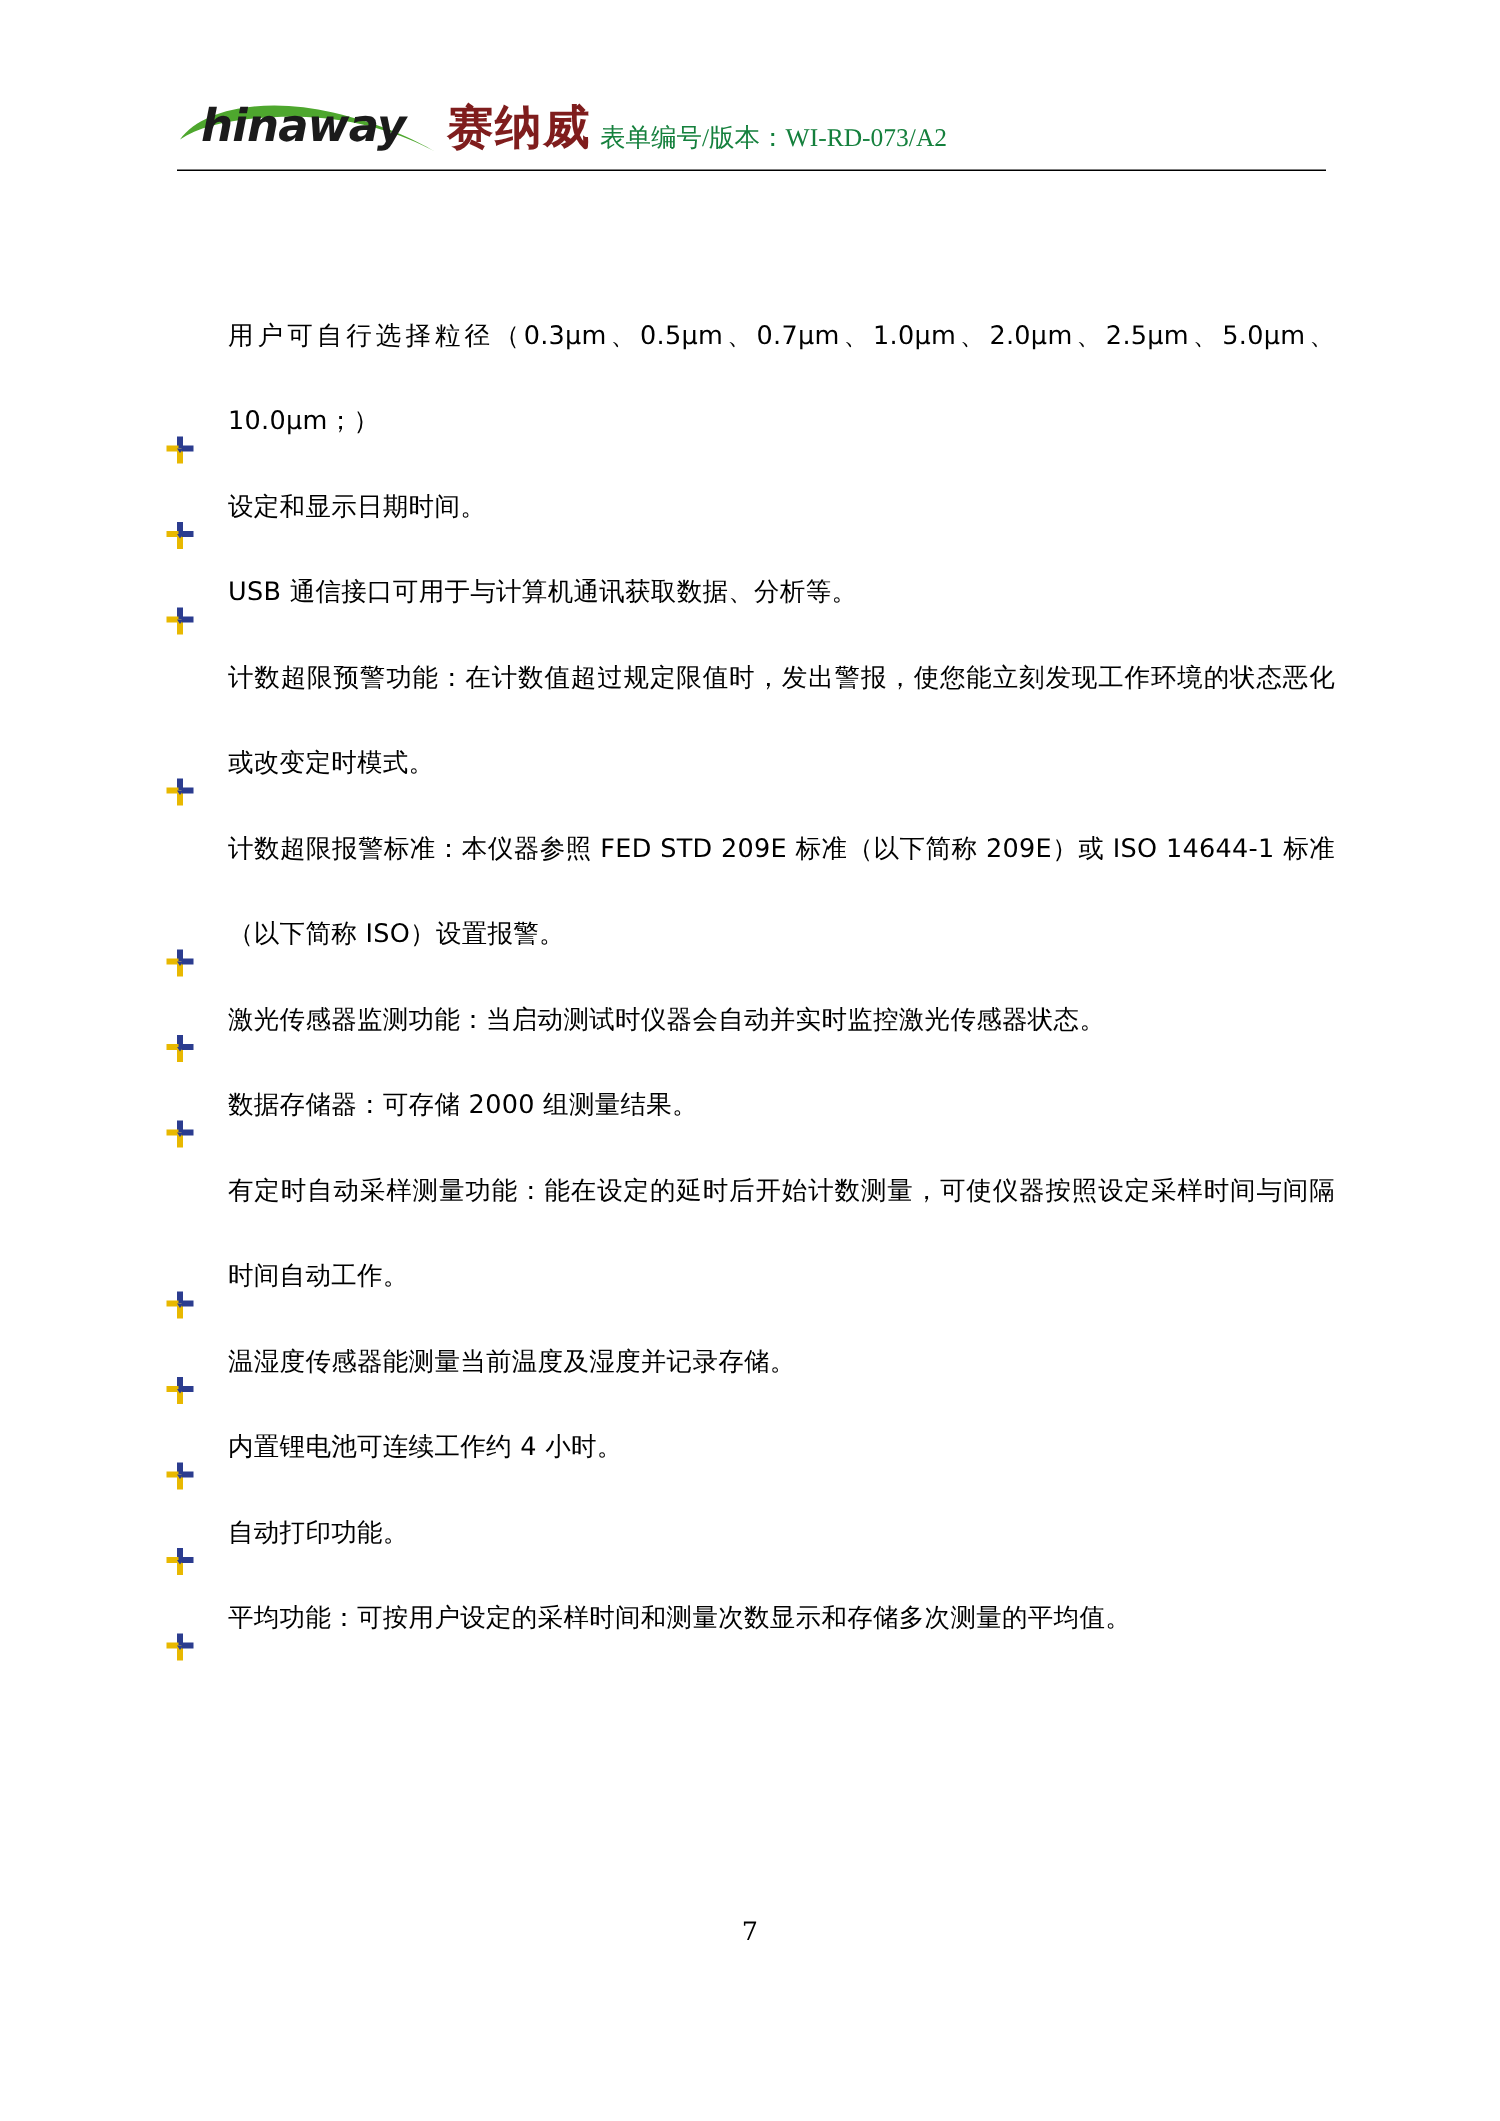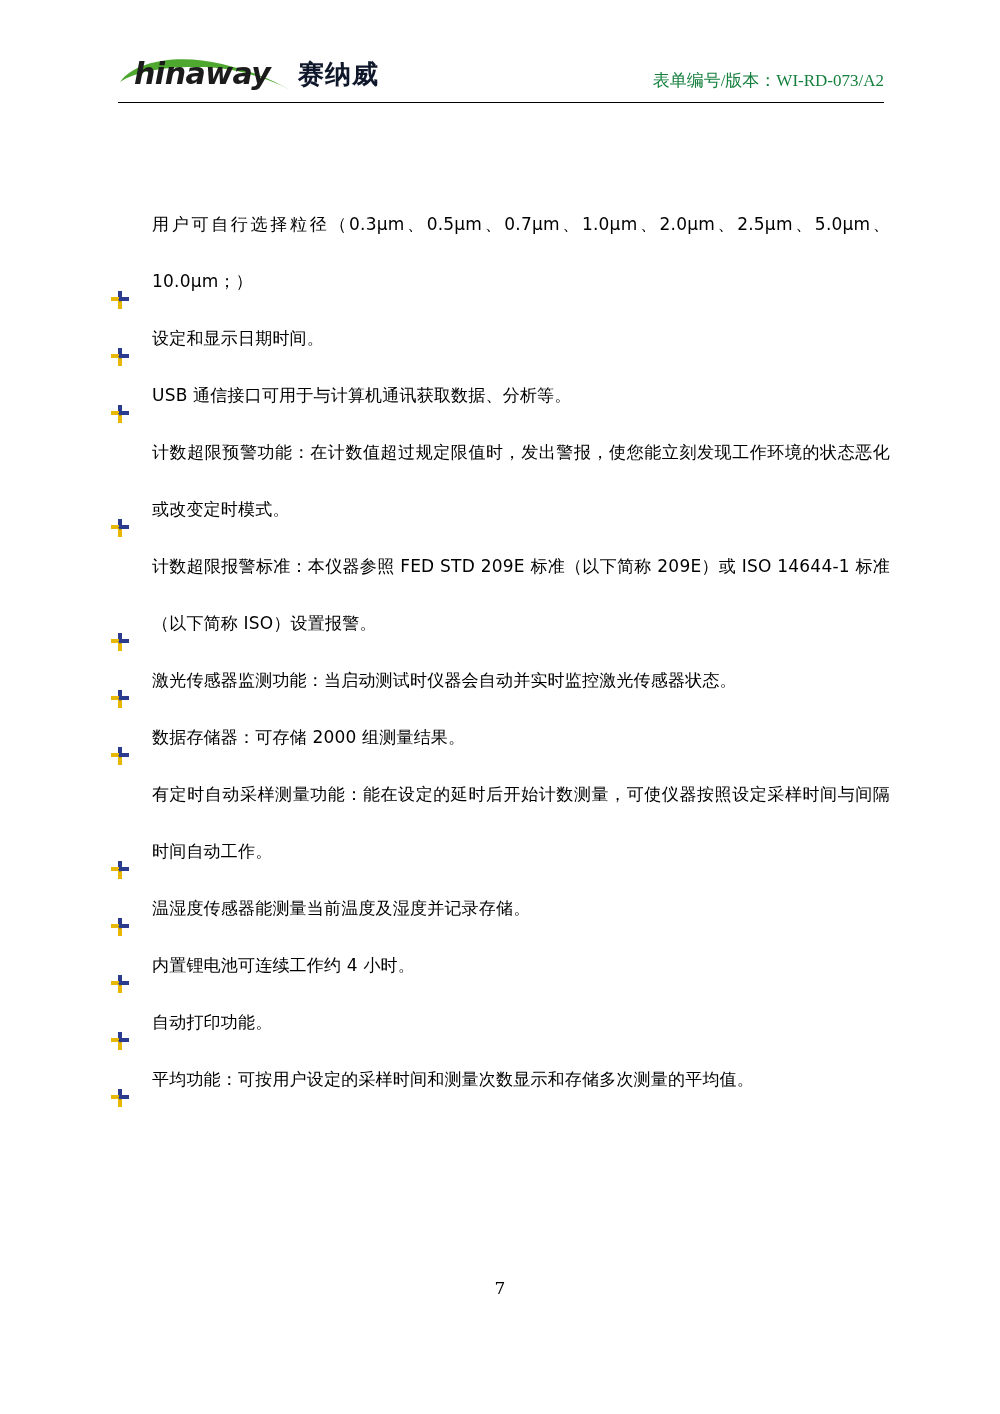--- a/index.html
+++ b/index.html
@@ -15,26 +15,25 @@
     font-family: "Liberation Sans", sans-serif;
     color: #000000;
     box-sizing: border-box;
     overflow: hidden;
   }
 
   
   .header {
     position: absolute;
     left: 118px;
-    top: 43px;
+    top: 54px;
     width: 766px;
     height: 60px;
     display: flex;
     align-items: flex-end;
-    justify-content: space-between;
     border-bottom: 1.5px solid #000000;
     padding-bottom: 4px;
     box-sizing: border-box;
   }
   .logo-wrap {
     display: flex;
     align-items: center;
     gap: 10px;
     position: relative;
     top: -2px;
@@ -55,23 +54,23 @@
     top: 4px;
     font-family: "DejaVu Sans", sans-serif;
     font-size: 30px;
     font-style: italic;
     font-weight: 700;
     letter-spacing: -0.5px;
     color: #1b1b1b;
   }
   .logo-text-cn {
     font-family: Liberation Sans, sans-serif;
-    font-size: 26px;
+    font-size: 31px;
     font-weight: 700;
-    color: #0f172a;
+    color: #7f1d1d;
     letter-spacing: 1px;
     position: relative;
     left: -6px;
   }
   .doc-code {
     font-family: Liberation Serif, serif;
     font-size: 17px;
     color: #15803d;
     padding-bottom: 6px;
     white-space: nowrap;

